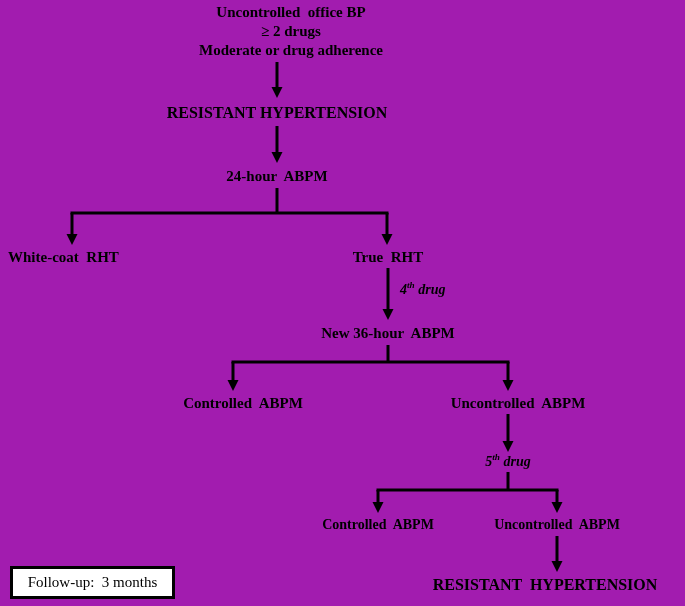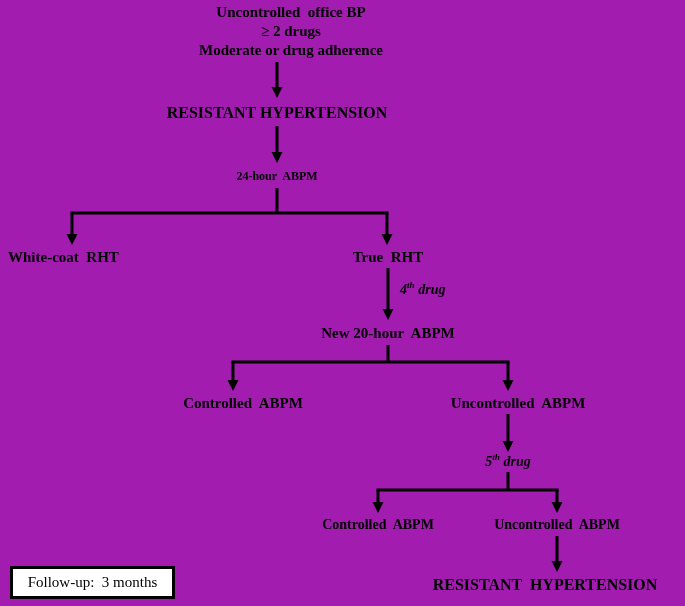--- a/index.html
+++ b/index.html
@@ -104,24 +104,24 @@
       <polygon points="372.5,502 383.5,502 378,513" fill="#000000"></polygon>
       <line x1="557" y1="490" x2="557" y2="503" stroke="#000000" stroke-width="3"></line>
       <polygon points="551.5,502 562.5,502 557,513" fill="#000000"></polygon>
     </svg>
 
   <div id="labels-layer">
       <div class="node-label" style="left: 291px; top: 12px; font-size: 15px;">Uncontrolled  office BP</div>
       <div class="node-label" style="left: 291px; top: 31px; font-size: 15px;">≥ 2 drugs</div>
       <div class="node-label" style="left: 291px; top: 50px; font-size: 15px;">Moderate or drug adherence</div>
       <div class="node-label" style="left: 277px; top: 113px; font-size: 16px;">RESISTANT HYPERTENSION</div>
-      <div class="node-label" style="left: 277px; top: 176px; font-size: 12px;">24-hour  ABPM</div>
+      <div class="node-label" style="left: 277px; top: 176px; font-size: 15px;">24-hour  ABPM</div>
       <div class="node-label align-left" style="left: 8px; top: 257px; font-size: 15px;">White-coat  RHT</div>
       <div class="node-label" style="left: 388px; top: 257px; font-size: 15px;">True  RHT</div>
-      <div class="node-label" style="left: 388px; top: 333px; font-size: 15px;">New 20-hour  ABPM</div>
+      <div class="node-label" style="left: 388px; top: 333px; font-size: 15px;">New 36-hour  ABPM</div>
       <div class="node-label" style="left: 243px; top: 403px; font-size: 15px;">Controlled  ABPM</div>
       <div class="node-label" style="left: 518px; top: 403px; font-size: 15px;">Uncontrolled  ABPM</div>
       <div class="node-label" style="left: 378px; top: 525px; font-size: 14px;">Controlled  ABPM</div>
       <div class="node-label" style="left: 557px; top: 525px; font-size: 14px;">Uncontrolled  ABPM</div>
       <div class="node-label" style="left: 545px; top: 585px; font-size: 16px;">RESISTANT  HYPERTENSION</div>
       <div class="edge-label align-left" style="left: 400px; top: 290px; font-size: 14px;">4<sup>th</sup> drug</div>
       <div class="edge-label" style="left: 508px; top: 462px; font-size: 14px;">5<sup>th</sup> drug</div>
     </div>
 
   <div id="followup-box" style="left: 10px; top: 566px; width: 165px; height: 33px; font-size: 15px;">Follow-up:  3 months</div>

